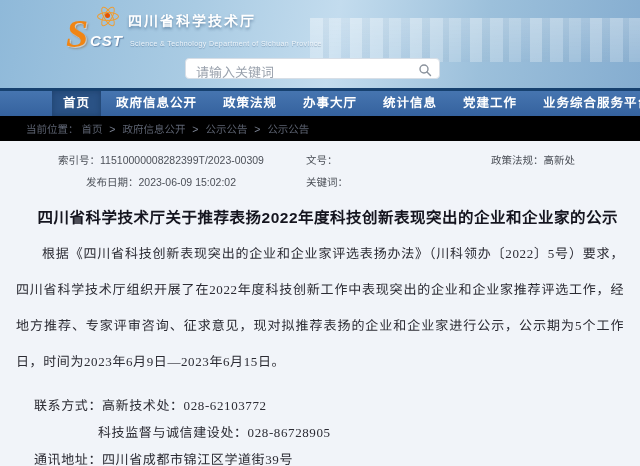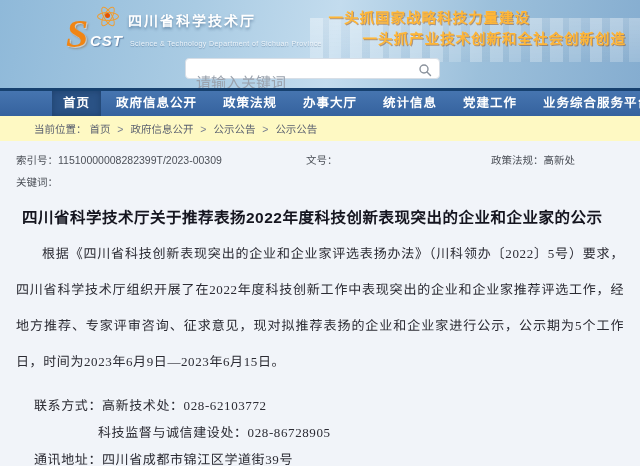--- a/index.html
+++ b/index.html
@@ -62,61 +62,61 @@
     text-shadow:1px 1px 0 rgba(130,60,0,.45),0 0 2px rgba(255,255,255,.25);
     line-height:21px;white-space:nowrap;
   }
   .slogan.line2{margin-left:34px;}
   .search-box{
     position:absolute;left:185px;top:58px;width:255px;height:21px;
     background:#ffffff;border:1px solid #d7dee6;border-radius:4px;
     box-sizing:border-box;
   }
   .search-input{
-    position:absolute;left:0;top:12px;width:100%;height:100%;
+    position:absolute;left:0;top:2px;width:100%;height:100%;
     border:none;outline:none;background:transparent;border-radius:4px;
     padding:4px 28px 0 10px;box-sizing:border-box;
-    font-size:15px;color:#555;font-family:"Liberation Sans",sans-serif;
+    font-size:13px;color:#555;font-family:"Liberation Sans",sans-serif;
   }
   .search-input::placeholder{color:#9aa2ad;}
   .search-icon{position:absolute;right:7px;top:3.5px;width:14px;height:14px;cursor:pointer;}
   
   .nav{
     width:640px;height:28px;border-top:3px solid #17416f;
     background:linear-gradient(#4675b0,#35629e);
     display:flex;align-items:stretch;box-sizing:border-box;
     padding-left:48px;
   }
   .nav-item{
     color:#ffffff;font-size:12.5px;font-weight:bold;line-height:25px;
     padding:0 11px;margin-left:4px;text-decoration:none;white-space:nowrap;
     letter-spacing:1px;cursor:pointer;
   }
   .nav-item.active{background:#2a5285;box-shadow:inset 0 0 6px rgba(10,30,60,.35);}
   
   .breadcrumb{
-    height:25px;line-height:26px;padding-left:34px;
-    font-size:10.5px;color:#5c6270;background:#fef9c3;
+    height:25px;line-height:26px;padding-left:26px;
+    font-size:10.5px;color:#5c6270;background:#000000;
   }
   .crumb{color:#5c6270;text-decoration:none;cursor:pointer;}
   .crumb-sep{margin:0 4px;color:#7a8090;}
   
   .meta{
     padding:8px 16px 4px 16px;font-size:10.5px;color:#4c5058;
   }
   .meta-row{display:flex;line-height:22px;}
   .meta-cell{display:flex;}
-  .meta-cell.c1{width:290px;}
+  .meta-cell.c1{width:290px;justify-content:center;}
   .meta-cell.c2{width:185px;}
   .meta-cell.c3{flex:1;}
   .meta-label{white-space:nowrap;}
   .meta-value{white-space:nowrap;}
   
   .doc-title{
-    margin:10px 22px 6px 22px;text-align:left;
+    margin:10px 22px 6px 22px;text-align:right;
     font-size:15.5px;font-weight:bold;color:#15151f;letter-spacing:.5px;
     line-height:21px;
   }
   .doc-body{
     margin:8px 16px 0 16px;
     font-family:"Liberation Serif","DejaVu Serif",serif;
     font-size:13px;color:#2b2b33;line-height:36px;letter-spacing:.6px;
     text-align:justify;
   }
   .doc-body p{margin:0;text-indent:2em;}
@@ -140,24 +140,20 @@
         <span class="orbit o2"></span>
         <span class="orbit o3"></span>
       <span class="nucleus"></span>
     </span>
     <span class="logo-cst">CST</span>
   </div>
 
   <div class="site-title">四川省科学技术厅</div>
   <div class="site-sub">Science &amp; Technology Department of Sichuan Province</div>
 
-  <div class="slogans">
-    <div class="slogan line1">一头抓国家战略科技力量建设</div>
-    <div class="slogan line2">一头抓产业技术创新和全社会创新创造</div>
-  </div>
 
   <div class="search-box">
     <input class="search-input" type="text" placeholder="请输入关键词" style="">
     <svg class="search-icon" viewBox="0 0 14 14">
       <circle cx="6" cy="6" r="4" fill="none" stroke="#8a929c" stroke-width="1.4"></circle>
       <line x1="9" y1="9" x2="12.5" y2="12.5" stroke="#8a929c" stroke-width="1.4" stroke-linecap="round"></line>
     </svg>
   </div>
 </div>
 
@@ -191,20 +187,24 @@
     <div class="meta-cell c2">
       <span class="meta-label">文号：</span>
       <span class="meta-value"></span>
     </div>
     <div class="meta-cell c3">
       <span class="meta-label">政策法规：</span>
       <span class="meta-value">高新处</span>
     </div>
   </div>
   <div class="meta-row">
+    <div class="meta-cell c1">
+      <span class="meta-label">发布日期：</span>
+      <span class="meta-value">2023-06-09 15:02:02</span>
+    </div>
     <div class="meta-cell c2">
       <span class="meta-label">关键词：</span>
       <span class="meta-value"></span>
     </div>
     <div class="meta-cell c3"></div>
   </div>
 </div>
 
 <h1 class="doc-title">四川省科学技术厅关于推荐表扬2022年度科技创新表现突出的企业和企业家的公示</h1>
 

